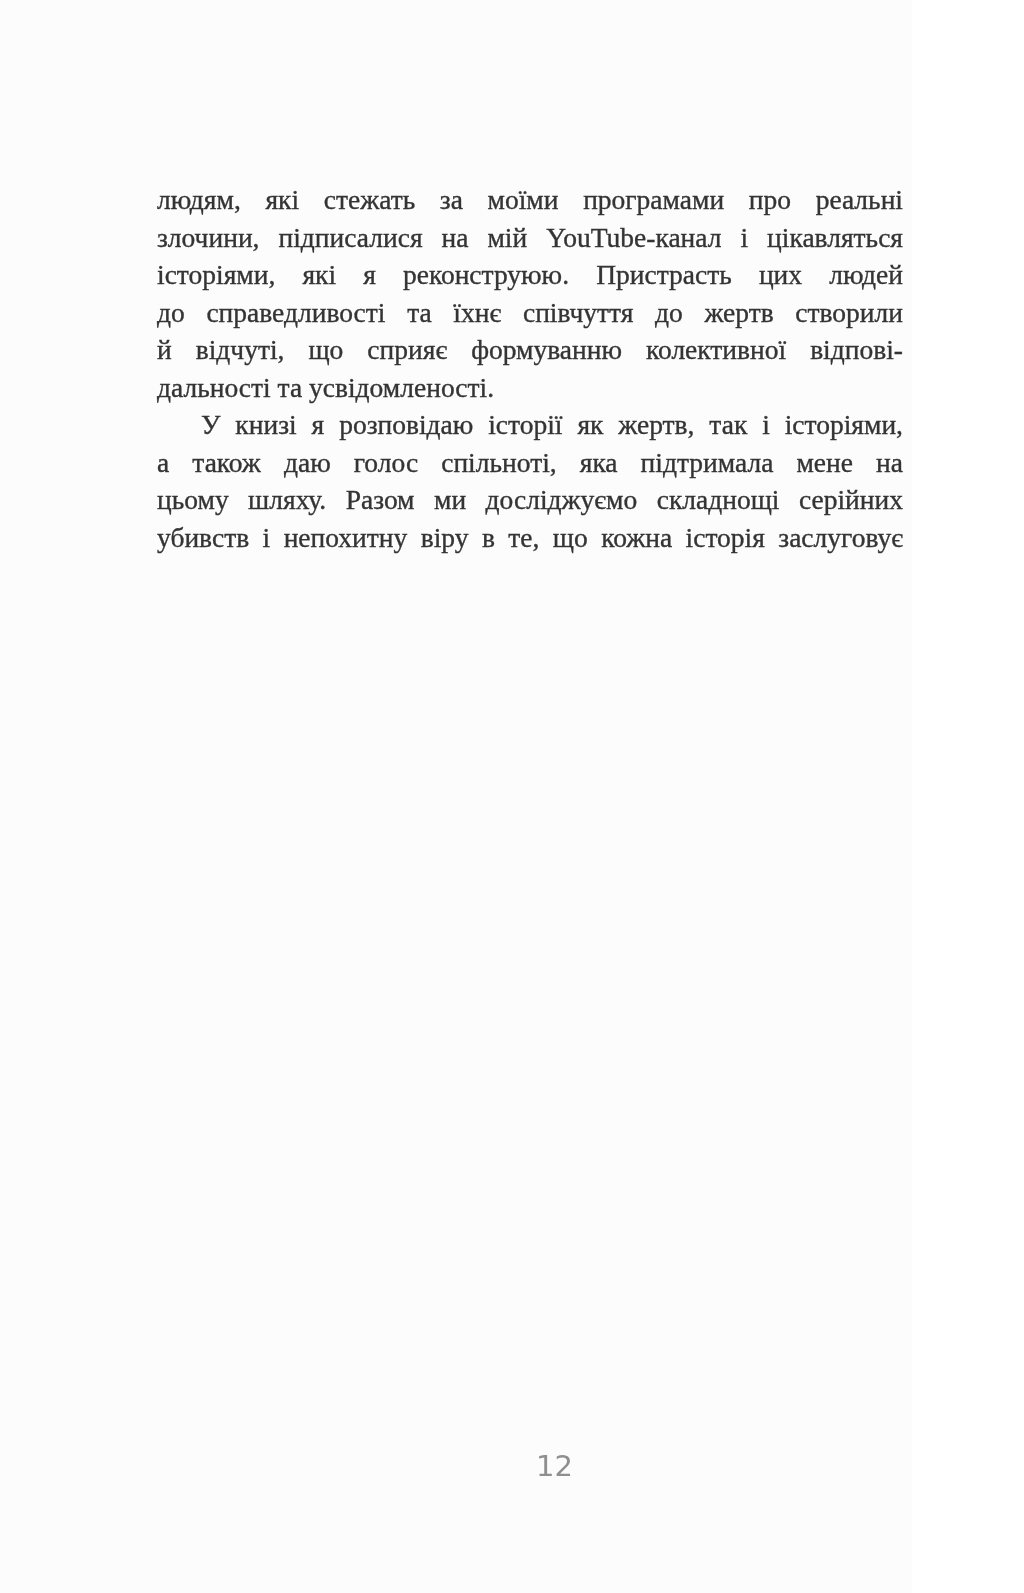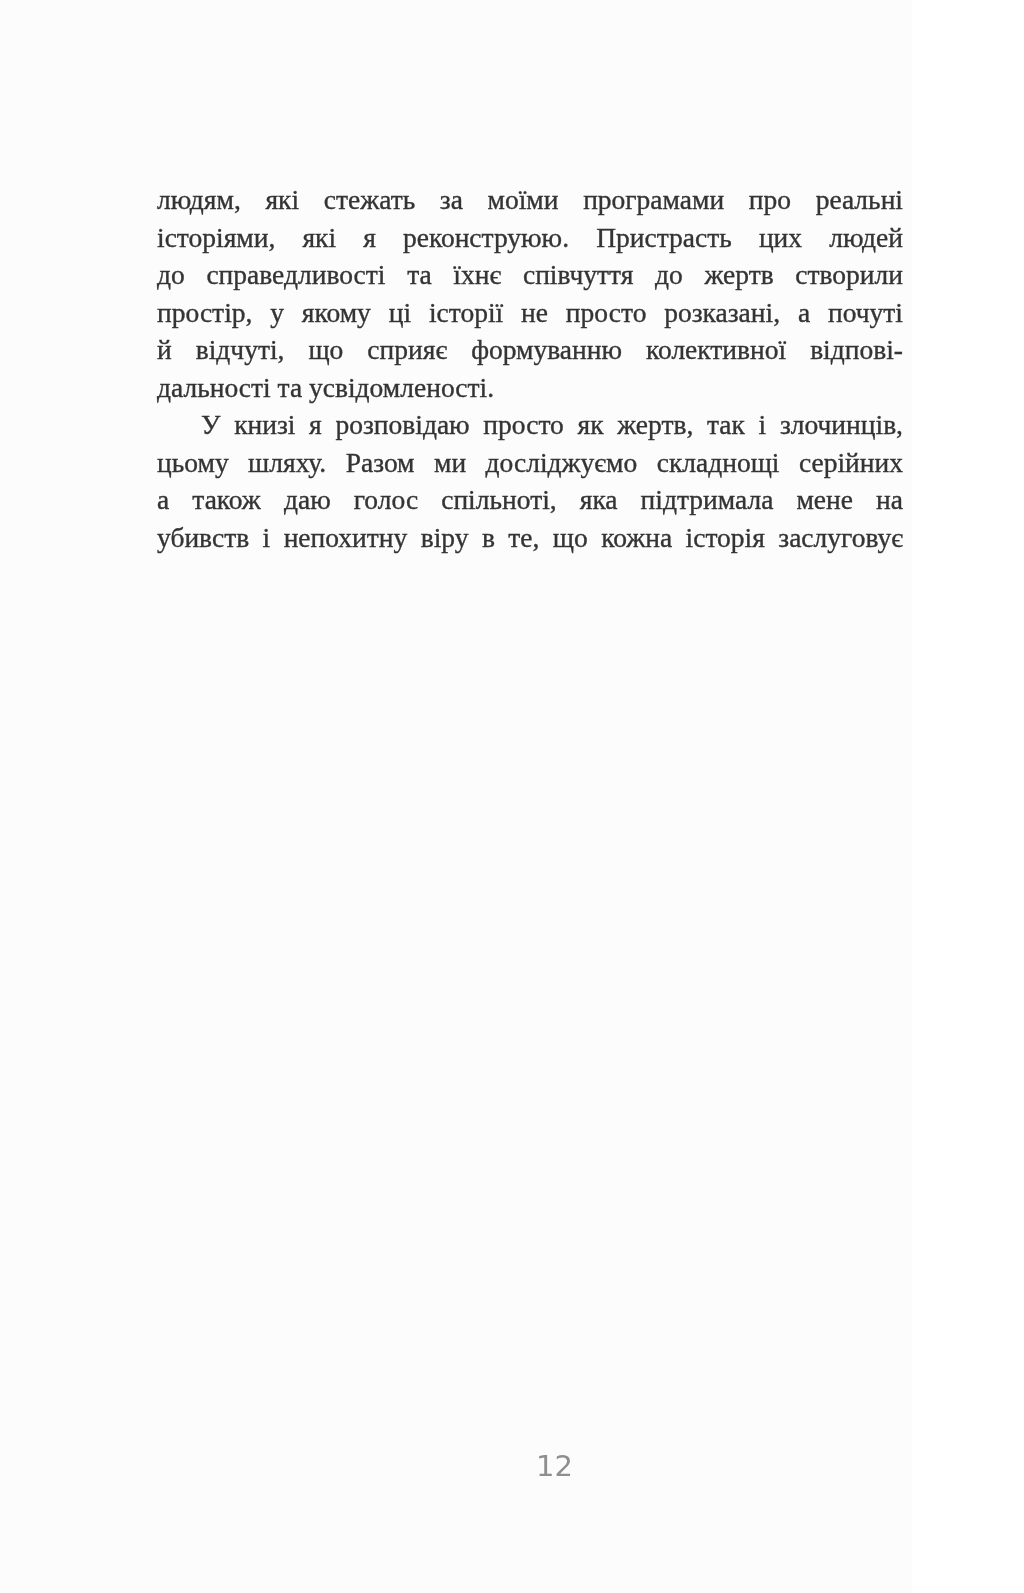--- a/index.html
+++ b/index.html
@@ -51,31 +51,31 @@
 </style>
 </head>
 <body>
 
 <div class="page">
 
   <div class="text-block">
 
     <div class="para">
       <div class="line">людям, які стежать за моїми програмами про реальні</div>
+      <div class="line">злочини, підписалися на мій YouTube-канал і цікавляться</div>
       <div class="line">історіями, які я реконструюю. Пристрасть цих людей</div>
       <div class="line">до справедливості та їхнє співчуття до жертв створили</div>
-      <div class="line">простір, у якому ці історії не просто розказані, а почуті</div>
       <div class="line">й відчуті, що сприяє формуванню колективної відпові-</div>
       <div class="line last">дальності та усвідомленості.</div>
     </div>
 
     <div class="para">
-      <div class="line indent">У книзі я розповідаю просто як жертв, так і злочинців,</div>
+      <div class="line indent">У книзі я розповідаю історії як жертв, так і історіями,</div>
+      <div class="line">а також даю голос спільноті, яка підтримала мене на</div>
       <div class="line">цьому шляху. Разом ми досліджуємо складнощі серійних</div>
-      <div class="line">а також даю голос спільноті, яка підтримала мене на</div>
       <div class="line">убивств і непохитну віру в те, що кожна історія заслуговує</div>
     </div>
 
   </div>
 
   <div class="page-number">12</div>
 
 </div>
 
 </body></html>

